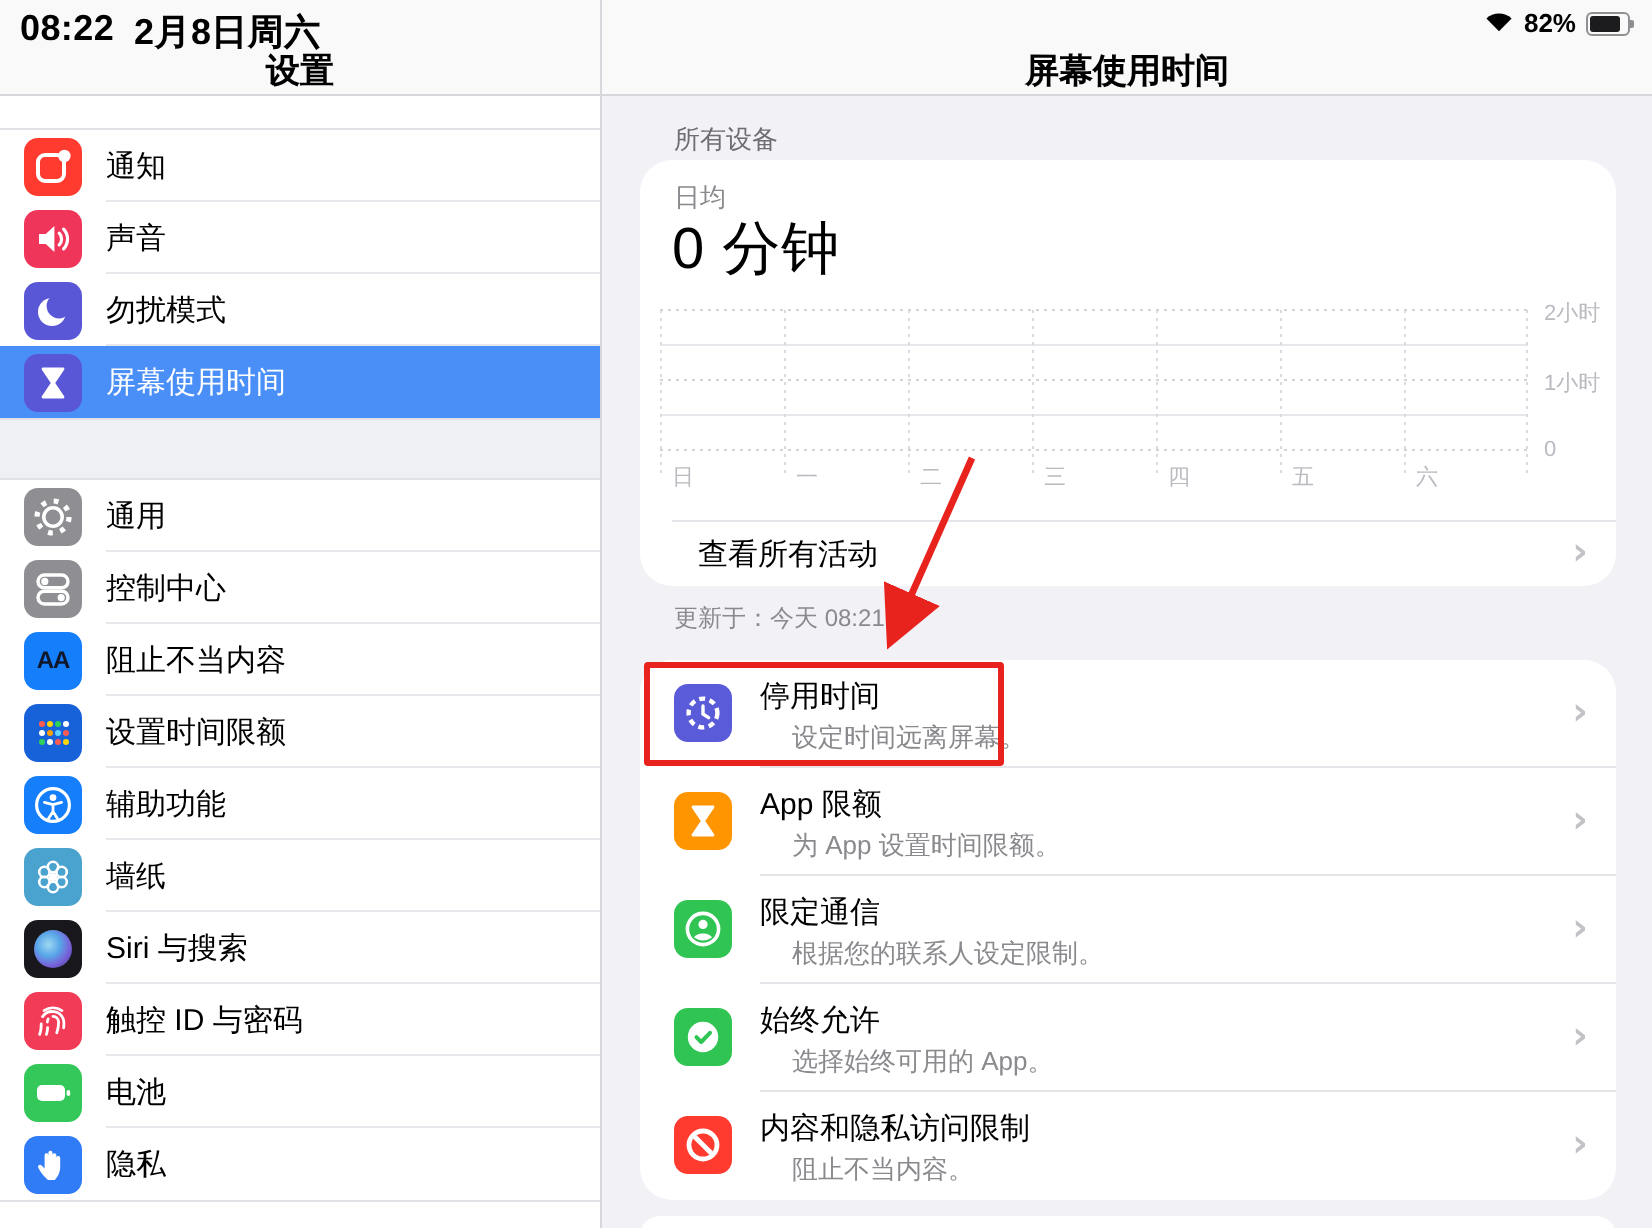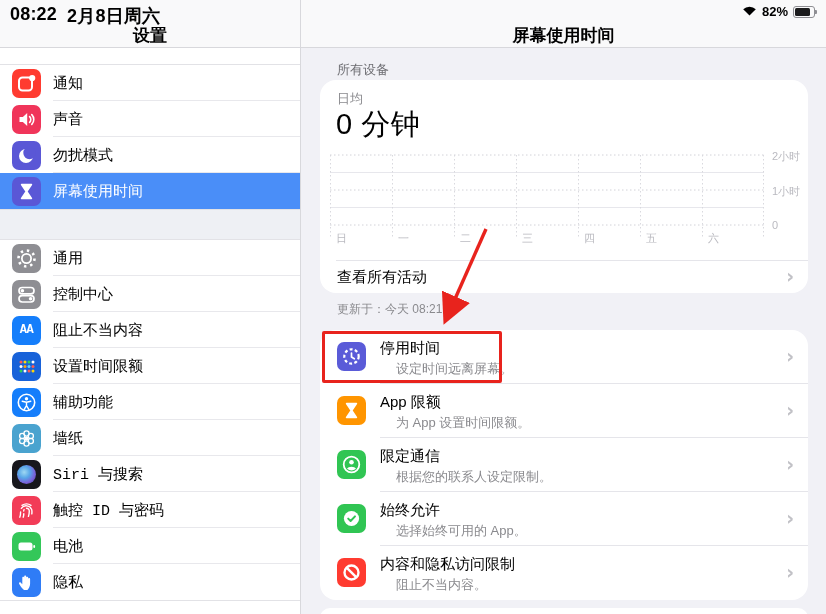--- a/index.html
+++ b/index.html
@@ -26,56 +26,56 @@
   }
   .nav-title {
     position:absolute; top:24px; width:100%; text-align:center;
     font-size:17px; font-weight:bold; color:#000;
   }
   .batt { position:relative; width:25px; height:12px; }
   .batt .shell { position:absolute; left:0; top:0; width:22px; height:12px; border:1px solid #8e8e93; border-radius:3px; }
   .batt .fill { position:absolute; left:2px; top:2px; width:15px; height:8px; background:#1c1c1e; border-radius:1.5px; }
   .batt .nub { position:absolute; right:1px; top:4px; width:2px; height:4px; background:#8e8e93; border-radius:0 1px 1px 0; }
   
-  .sidebar { position:absolute; left:0; top:48px; width:301px; height:566px; background:#fff; border-right:1px solid #d8d8dc;font-family:Liberation Mono, monospace; }
+  .sidebar { position:absolute; left:0; top:48px; width:301px; height:566px; background:#fff; border-right:1px solid #d8d8dc; }
   .sgroup { border-top:1px solid #e2e2e6; border-bottom:1px solid #e2e2e6; }
   .sgroup.first { margin-top:16px; }
   .sgap { height:29px; background:#eef0f4; }
   .srow {
     position:relative; height:36px; display:flex; align-items:center; gap:12px;
     padding-left:12px; cursor:default;
   }
   .srow:not(:last-child)::after {
     content:''; position:absolute; left:53px; right:0; bottom:0; border-bottom:1px solid #e8e8ec;
   }
   .srow .slabel { font-size:15px; color:#000; }
   .srow.selected { background:#4a8ef8; }
   .srow.selected .slabel { color:#fff; }
   .srow.selected::after { display:none; }
   .app-icon {
     width:29px; height:29px; border-radius:7px; flex:0 0 29px;
     display:flex; align-items:center; justify-content:center; overflow:hidden; position:relative;
   }
   .app-icon svg { display:block; }
-  .icon-text { color:#ffffff; font-size:12px; font-weight:bold; letter-spacing:-.5px; }
+  .icon-text { color:#0f172a; font-size:12px; font-weight:bold; letter-spacing:-.5px; }
   .siri-orb { width:19px; height:19px; border-radius:50%;
     background:radial-gradient(circle at 38% 38%, #9fd8f2 0%, #58a6e8 35%, #7a5fd8 65%, #273a7a 100%); }
   
   .main { position:absolute; left:301px; top:48px; width:525px; height:566px; background:#f1f1f6; }
   .section-label { position:absolute; left:36px; top:13px; font-size:13px; color:#6d6d72; }
   .card { position:absolute; left:19px; width:488px; background:#fff; border-radius:16px; }
   .card1 { top:32px; height:213px; }
   .avg-label { position:absolute; left:17px; top:10px; font-size:13px; color:#8a8a8e; }
   .avg-value { position:absolute; left:16px; top:25px; font-size:29px; font-weight:normal; color:#000; letter-spacing:.5px; }
   .chart { position:absolute; left:0; top:70px; width:488px; height:100px; }
   .chart svg { position:absolute; left:10px; top:0; }
   .ylab { position:absolute; left:452px; font-size:11px; color:#babac0; }
   .xlab { position:absolute; top:81px; font-size:11px; color:#babac0; }
   .card-divider { position:absolute; left:16px; right:0; top:180px; border-top:1px solid #e5e5ea; }
-  .see-all { position:absolute; left:0; right:0; top:181px; height:32px; cursor:default; }
+  .see-all { position:absolute; left:12px; right:0; top:181px; height:32px; cursor:default; }
   .see-all .lbl { position:absolute; left:17px; top:7px; font-size:15px; color:#000; }
   .chev { color:#c1c1c6; font-size:19px; font-weight:bold; font-family:"DejaVu Sans",sans-serif; line-height:1; }
   .see-all .chev { position:absolute; right:14px; top:6px; }
   .updated { position:absolute; left:36px; top:253px; font-size:12px; color:#8a8a8e; }
   .card2 { top:282px; height:270px; }
   .lrow { position:relative; height:54px; cursor:default; }
   .lrow:not(:last-child)::after {
     content:''; position:absolute; left:60px; right:0; bottom:0; border-bottom:1px solid #e5e5ea;
   }
   .lrow .app-icon { position:absolute; left:17px; top:12px; }

